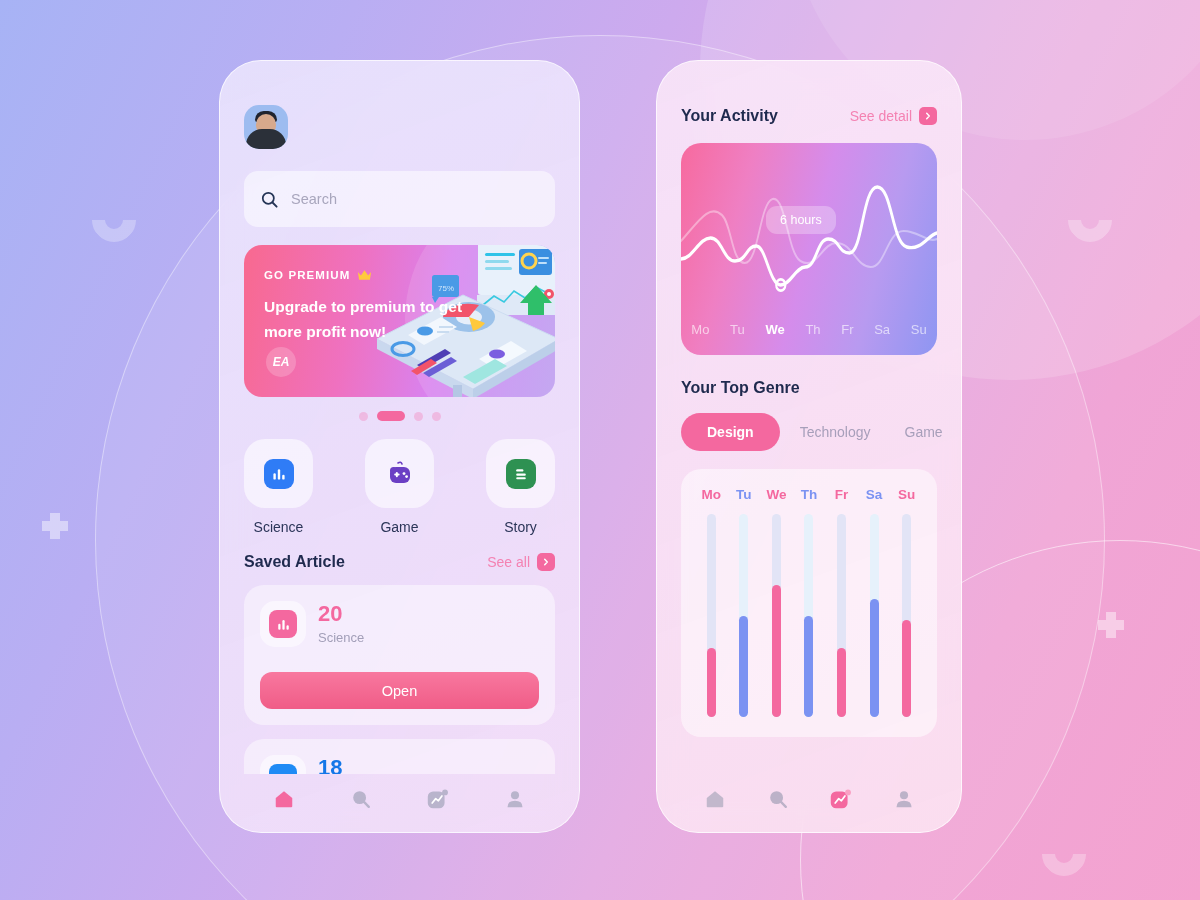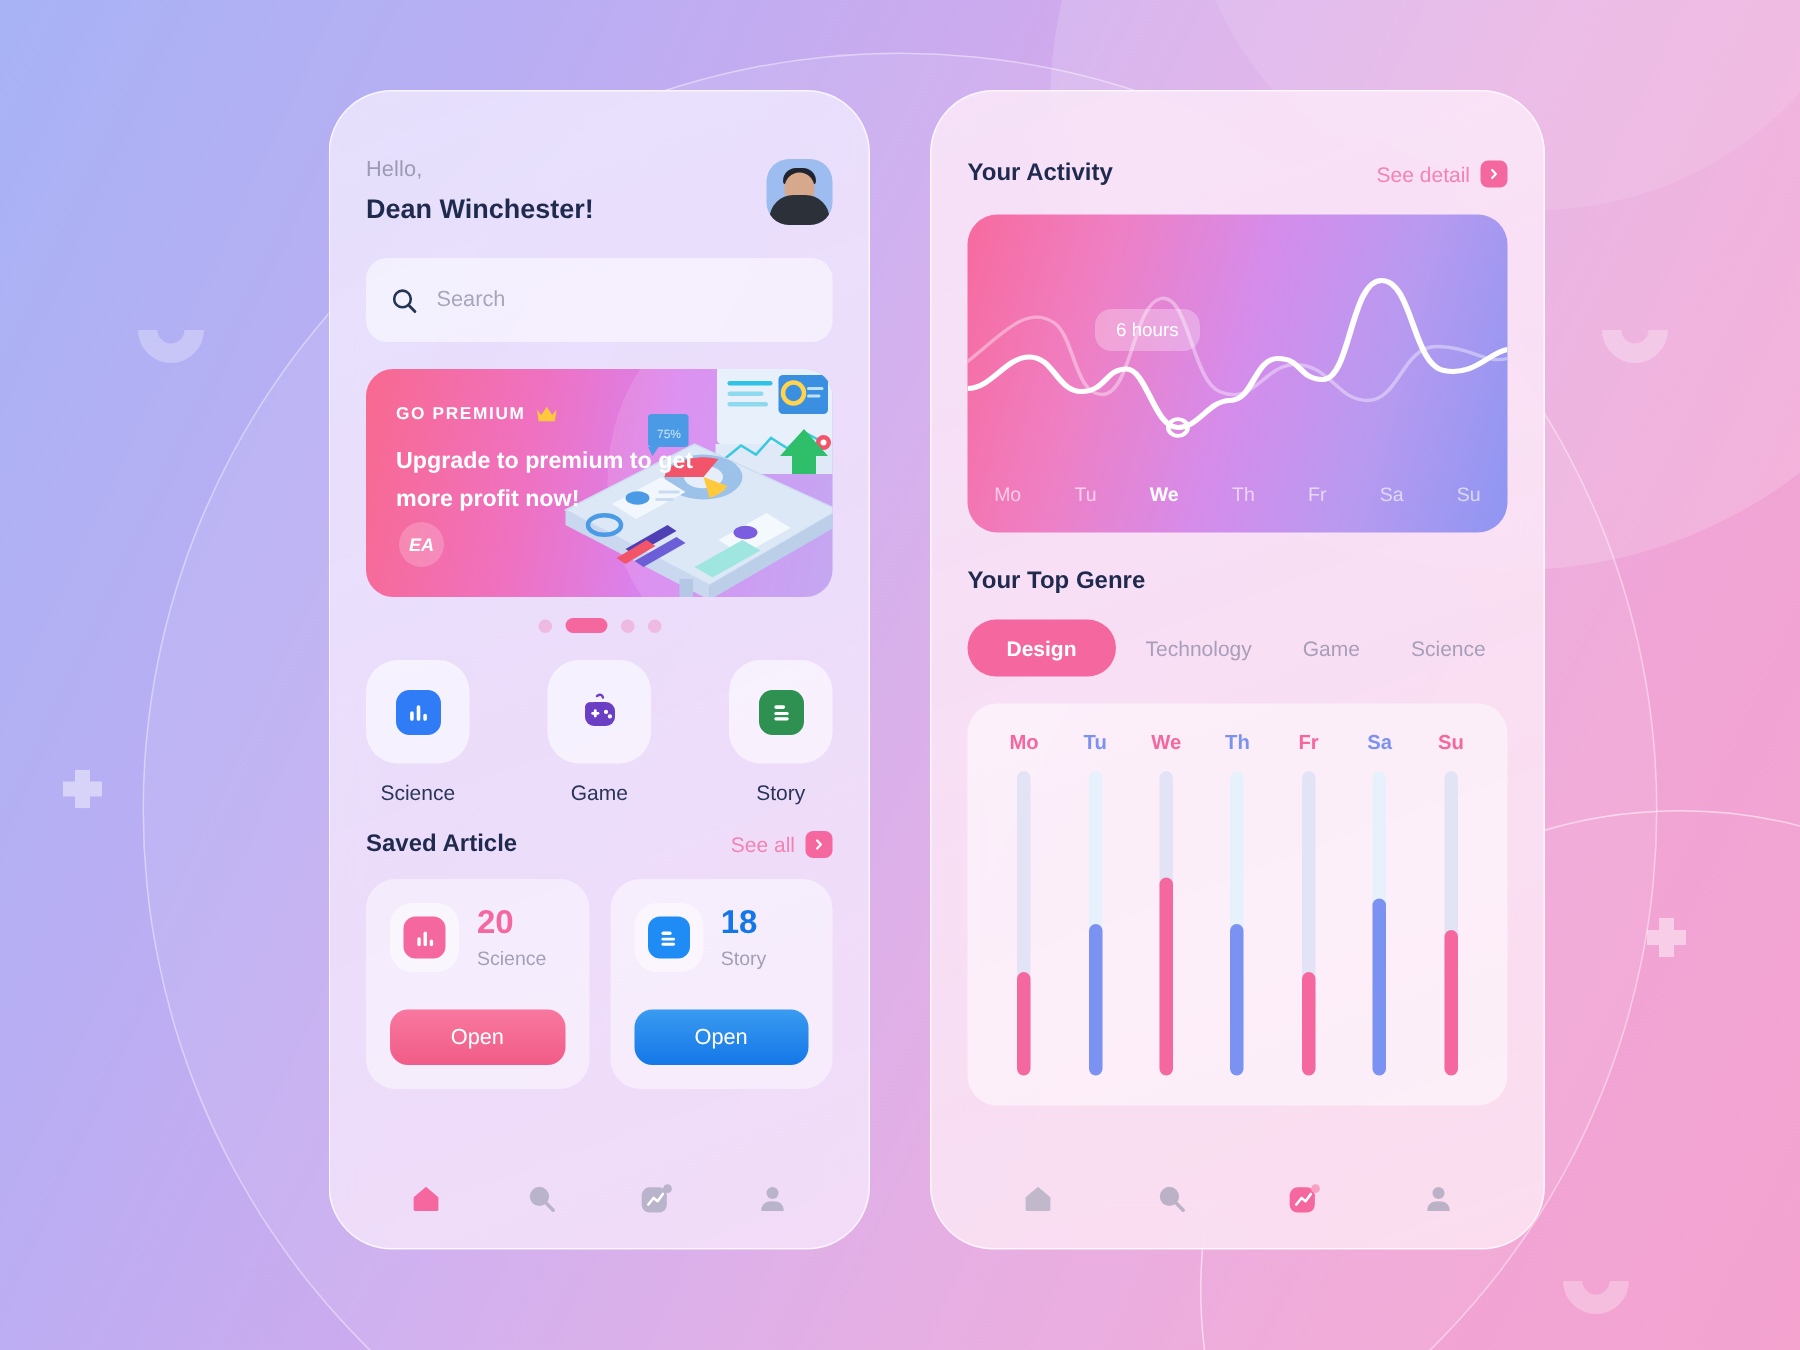--- a/index.html
+++ b/index.html
@@ -69,21 +69,21 @@
     overflow: hidden;
     backdrop-filter: blur(14px);
     -webkit-backdrop-filter: blur(14px);
     display: flex; flex-direction: column;
   }
   .phone-left {
     left: 219px; top: 60px; width: 361px; height: 773px;
     background: linear-gradient(160deg, rgba(236,230,253,0.88) 0%, rgba(240,228,252,0.86) 50%, rgba(245,228,250,0.84) 100%);
   }
   .phone-right {
-    left: 620px; top: 60px; width: 410px; height: 773px;
+    left: 656px; top: 60px; width: 306px; height: 773px;
     background: linear-gradient(160deg, rgba(250,231,249,0.88) 0%, rgba(251,230,246,0.86) 50%, rgba(252,230,243,0.84) 100%);
   }
   .phone-body { flex: 1 1 auto; padding: 0 24px; overflow: hidden; position: relative; }
 
   
   .greet-row { display: flex; align-items: center; justify-content: space-between; padding-top: 44px; }
   .hello { font-size: 14.5px; color: #9d9bb4; letter-spacing: .1px; }
   .username { font-size: 18px; font-weight: bold; color: #1f2a4e; margin-top: 8px; }
   .avatar {
     width: 44px; height: 44px; border-radius: 15px;
@@ -135,21 +135,21 @@
   }
   .cat-label { font-size: 14px; color: #2b3558; font-weight: 500; }
   .ic-sq { width: 30px; height: 30px; border-radius: 9px; display:flex; align-items:center; justify-content:center; }
 
   
   .sec-head { display:flex; justify-content:space-between; margin-top: 18px; }
   .sec-title { font-size: 16px; font-weight: bold; color: #1f2a4e; }
   .see-link { display:flex; align-items:center; gap:7px; font-size: 14px; color: #f482b2; }
   .chev-btn { width: 18px; height: 18px; border-radius: 5px; background: #f4689f; display:flex; align-items:center; justify-content:center; }
 
-  .cards { display:flex; gap: 14px; margin-top: 14px; }
+  .cards { display:flex; gap: 14px; margin-top: 14px; flex-direction: column; }
   .scard {
     flex: 1; border-radius: 20px; padding: 16px;
     background: rgba(255,255,255,0.46);
     display:flex; flex-direction:column;
   }
   .scard-top { display:flex; align-items:center; gap: 12px; }
   .scard-icon { width: 46px; height: 46px; border-radius: 15px; display:flex; align-items:center; justify-content:center; }
   .scard-num { font-size: 22px; font-weight: bold; line-height: 1; }
   .scard-sub { font-size: 13px; color: #a29fb8; margin-top: 5px; }
   .open-btn {
@@ -207,24 +207,20 @@
   <div class="comma c2"></div>
   <div class="comma c3"></div>
   <div class="plus p1"></div>
   <div class="plus p2"></div>
 </div>
 
 <div class="phone phone-left">
   <div class="phone-body">
 
     <div class="greet-row">
-      <div>
-        <div class="hello">Hello,</div>
-        <div class="username">Dean Winchester!</div>
-      </div>
       <div class="avatar">
         <div class="av-hair"></div>
         <div class="av-head"></div>
         <div class="av-neck"></div>
         <div class="av-body"></div>
       </div>
     </div>
 
     <div class="search-box">
       <svg width="19" height="19" viewBox="0 0 24 24" fill="none">

